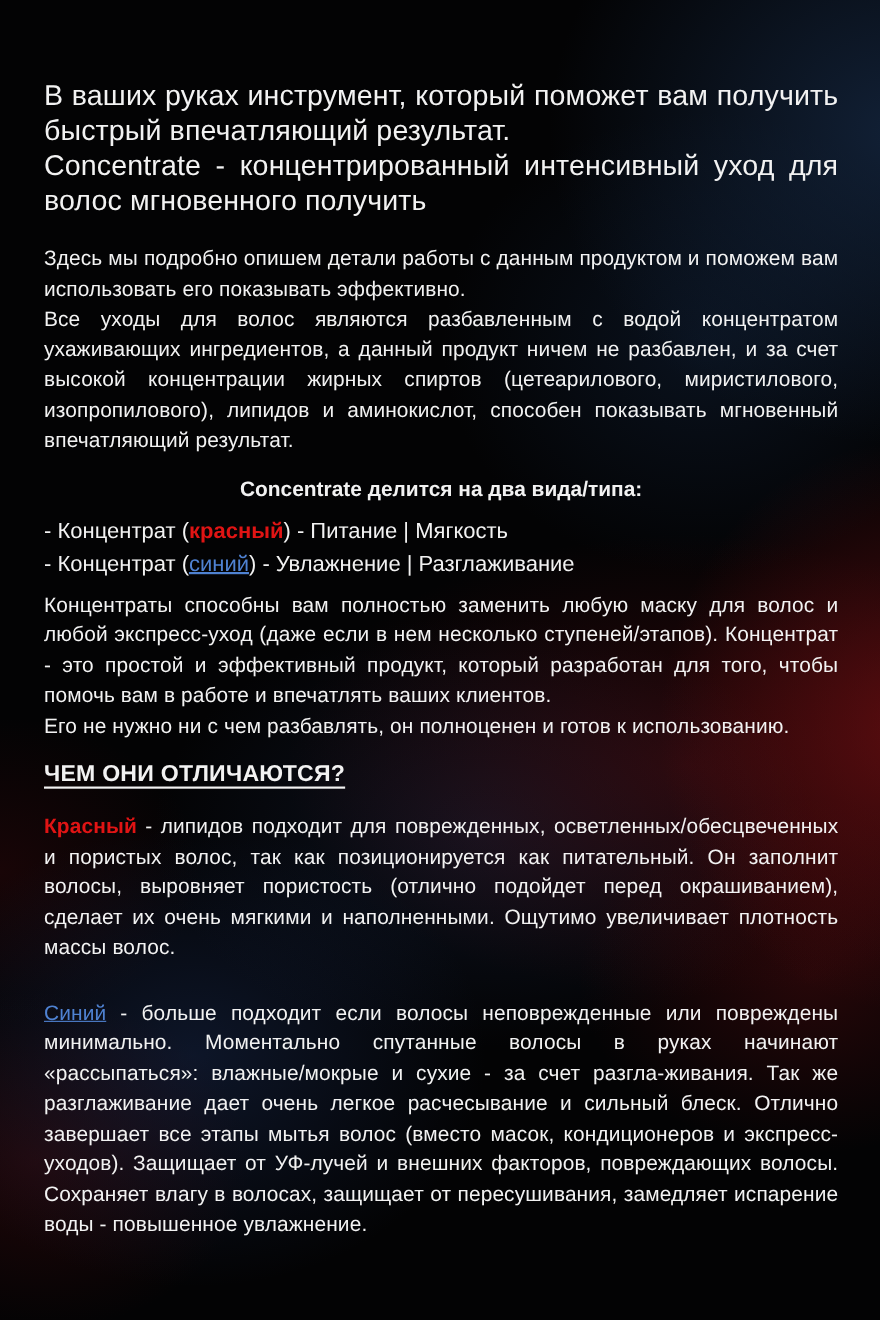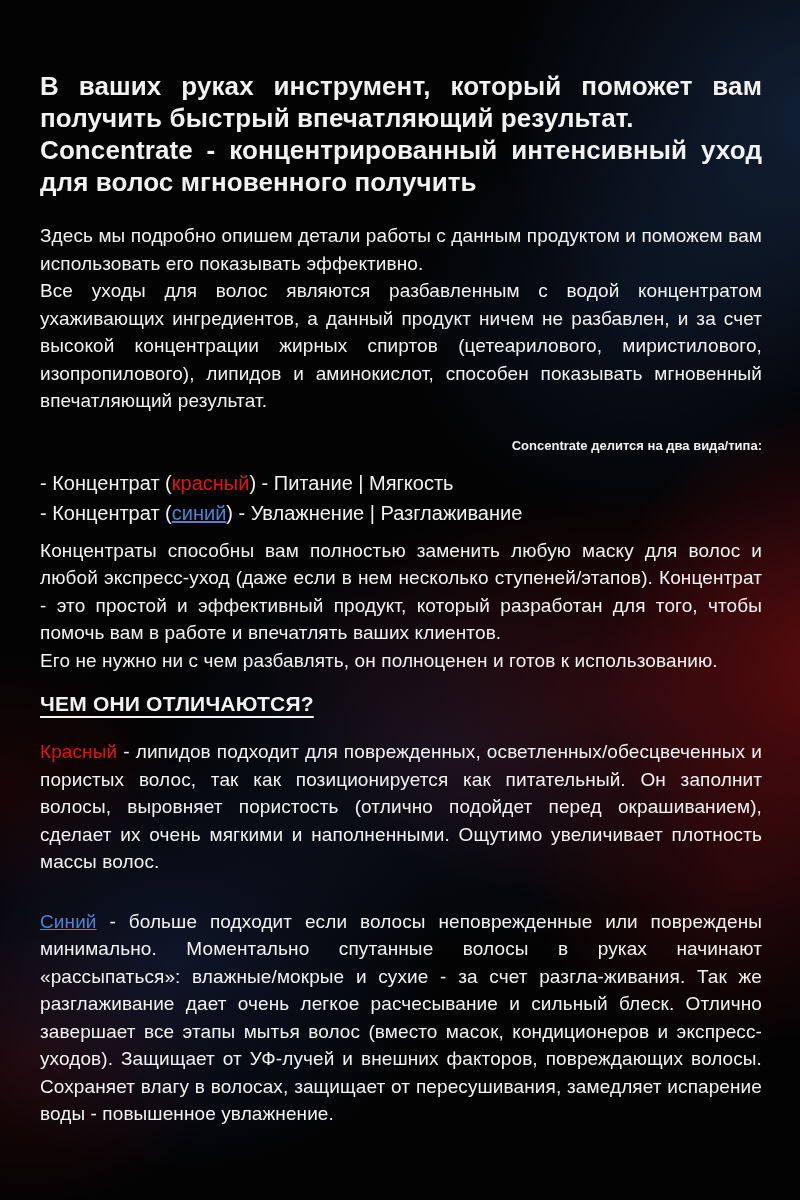--- a/index.html
+++ b/index.html
@@ -34,35 +34,34 @@
   .hero {
     margin: 0;
     font-size: 26px;
     line-height: 32px;
     font-weight: 500;
     letter-spacing: 0.1px;
   }
   .hero-line {
     display: block;
     text-align: justify;
-    font-weight: bold;
   }
   .body-copy {
     font-size: 19px;
     line-height: 27.5px;
     text-align: justify;
     letter-spacing: 0.1px;
   }
   .intro-block   { margin-top: 24px; }
   .types-title {
     margin-top: 16px;
-    font-size: 13px;
+    font-size: 19px;
     line-height: 29px;
     font-weight: 600;
-    text-align: right;
+    text-align: center;
   }
   .types-list { margin-top: 8px; }
   .type-line {
     font-size: 20px;
     line-height: 30px;
     text-align: left;
   }
   .benefits-block { margin-top: 9px; }
   .diff-heading {
     margin-top: 15px;
@@ -70,21 +69,21 @@
     line-height: 29px;
     font-weight: 600;
     letter-spacing: 0.2px;
     text-decoration: underline;
     text-underline-offset: 5px;
     text-decoration-thickness: 1.5px;
     text-align: left;
   }
   .red-block  { margin-top: 20px; }
   .blue-block { margin-top: 32px; }
-  .accent-red  { color: var(--red, #e01414); }
+  .accent-red  { color: var(--red, #e01414); font-weight: bold; }
   .accent-blue { color: var(--blue, #4f82d2); text-decoration: underline; }
 </style>
 </head>
 <body>
 
 <div class="page">
 
   <h1 class="hero">
     <span class="hero-line">В ваших руках инструмент, который поможет вам получить быстрый впечатляющий результат.</span>
     <span class="hero-line">Concentrate - концентрированный интенсивный уход для волос мгновенного получить</span>

